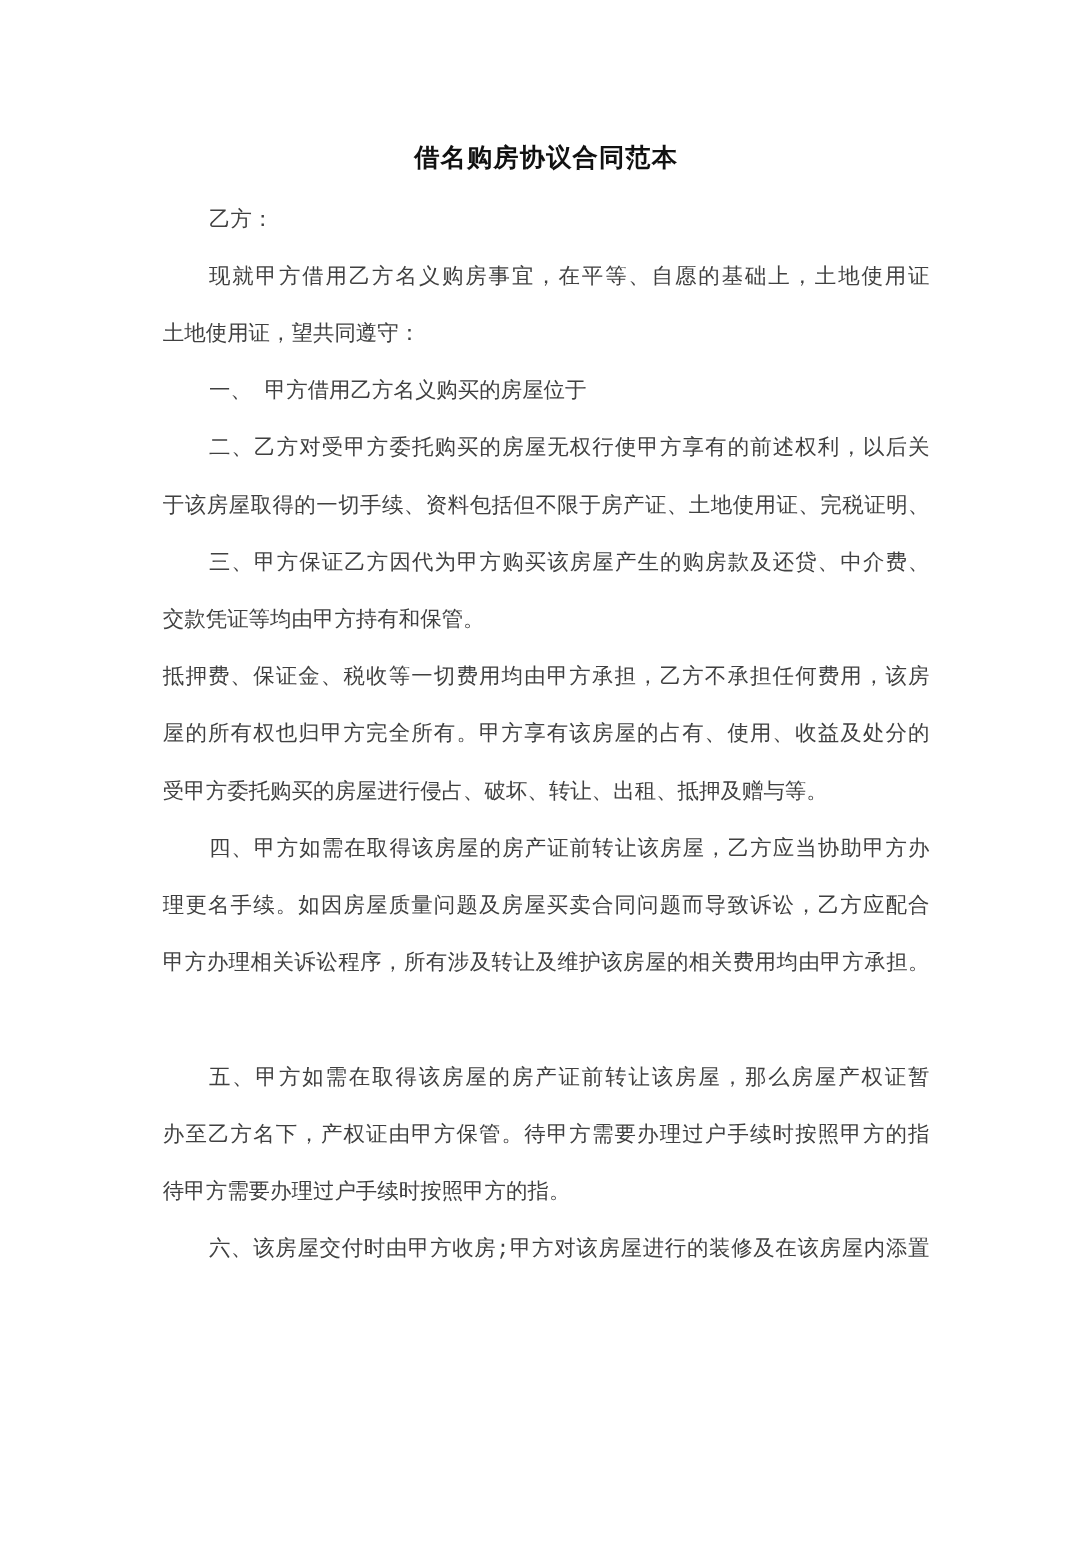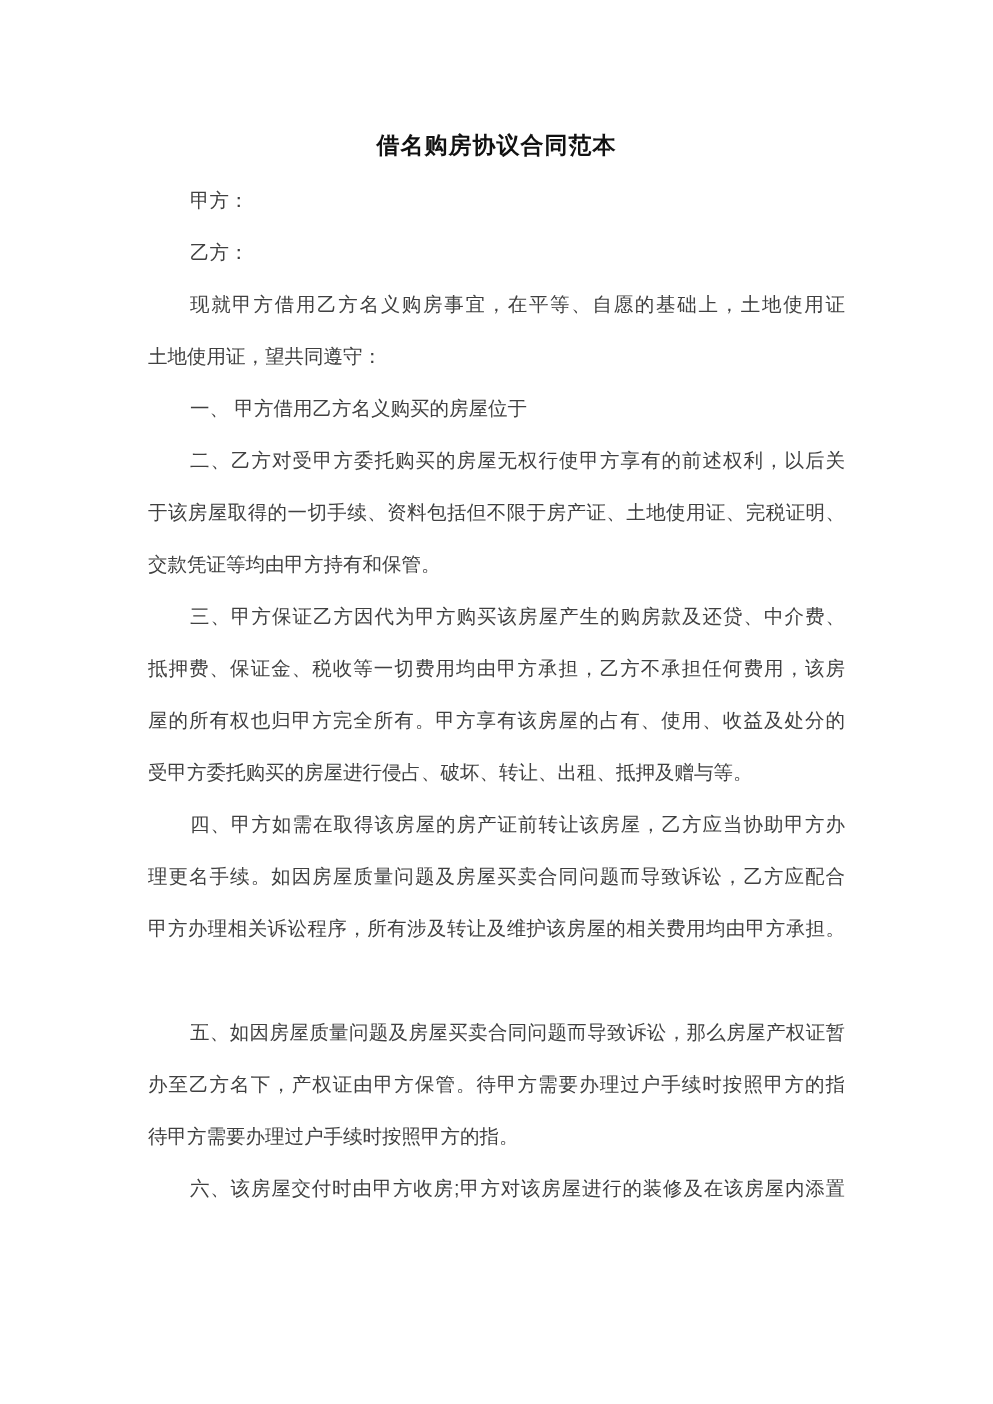--- a/index.html
+++ b/index.html
@@ -6,21 +6,21 @@
     margin: 0;
     padding: 0;
     background: #ffffff;
   }
   .page {
     position: relative;
     width: 993px;
     height: 1396px;
     background: #ffffff;
     overflow: hidden;
-    font-family: Liberation Sans, sans-serif;
+    font-family: Liberation Mono, monospace;
   }
   .doc-title {
     position: absolute;
     top: 126px;
     left: 0;
     width: 100%;
     text-align: center;
     font-size: 23px;
     line-height: 38px;
     font-weight: bold;
@@ -52,34 +52,33 @@
   .line.blank {
     height: 52px;
   }
 </style>
 </head>
 <body>
 
 <div class="page">
   <div class="doc-title">借名购房协议合同范本</div>
   <div class="doc-body">
-      <div class="line indent">甲方：</div>
       <div class="line indent">乙方：</div>
       <div class="line indent justify">现就甲方借用乙方名义购房事宜，在平等、自愿的基础上，土地使用证</div>
       <div class="line">土地使用证，望共同遵守：</div>
       <div class="line indent">一、 甲方借用乙方名义购买的房屋位于</div>
       <div class="line indent justify">二、乙方对受甲方委托购买的房屋无权行使甲方享有的前述权利，以后关</div>
       <div class="line justify">于该房屋取得的一切手续、资料包括但不限于房产证、土地使用证、完税证明、</div>
+      <div class="line indent justify">三、甲方保证乙方因代为甲方购买该房屋产生的购房款及还贷、中介费、</div>
       <div class="line">交款凭证等均由甲方持有和保管。</div>
-      <div class="line indent justify">三、甲方保证乙方因代为甲方购买该房屋产生的购房款及还贷、中介费、</div>
       <div class="line justify">抵押费、保证金、税收等一切费用均由甲方承担，乙方不承担任何费用，该房</div>
       <div class="line justify">屋的所有权也归甲方完全所有。甲方享有该房屋的占有、使用、收益及处分的</div>
       <div class="line">受甲方委托购买的房屋进行侵占、破坏、转让、出租、抵押及赠与等。</div>
       <div class="line indent justify">四、甲方如需在取得该房屋的房产证前转让该房屋，乙方应当协助甲方办</div>
       <div class="line justify">理更名手续。如因房屋质量问题及房屋买卖合同问题而导致诉讼，乙方应配合</div>
       <div class="line justify">甲方办理相关诉讼程序，所有涉及转让及维护该房屋的相关费用均由甲方承担。</div>
       <div class="line blank"></div>
-      <div class="line indent justify">五、如因房屋质量问题及房屋买卖合同问题而导致诉讼，那么房屋产权证暂</div>
+      <div class="line indent justify">五、甲方如需在取得该房屋的房产证前转让该房屋，那么房屋产权证暂</div>
       <div class="line justify">办至乙方名下，产权证由甲方保管。待甲方需要办理过户手续时按照甲方的指</div>
       <div class="line">待甲方需要办理过户手续时按照甲方的指。</div>
       <div class="line indent justify">六、该房屋交付时由甲方收房;甲方对该房屋进行的装修及在该房屋内添置</div>
     </div>
 </div>
 
 </body></html>

